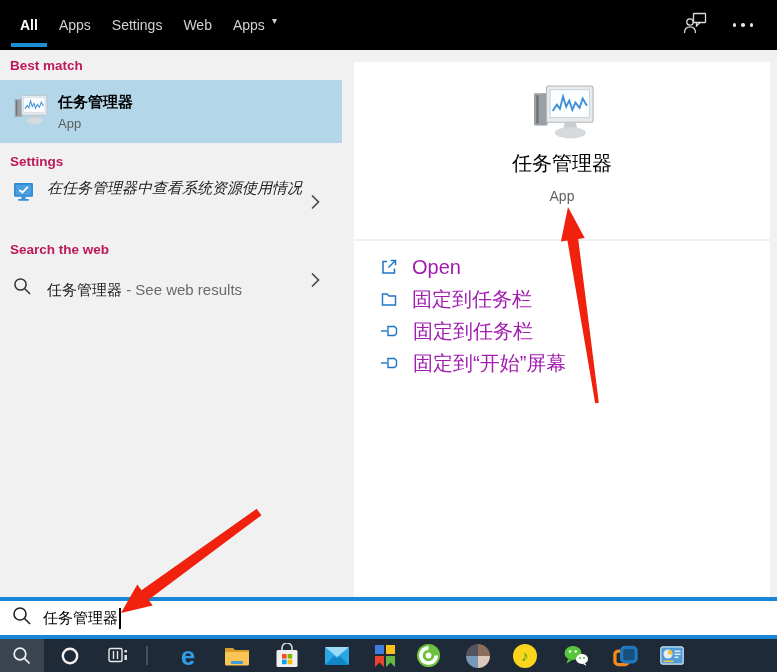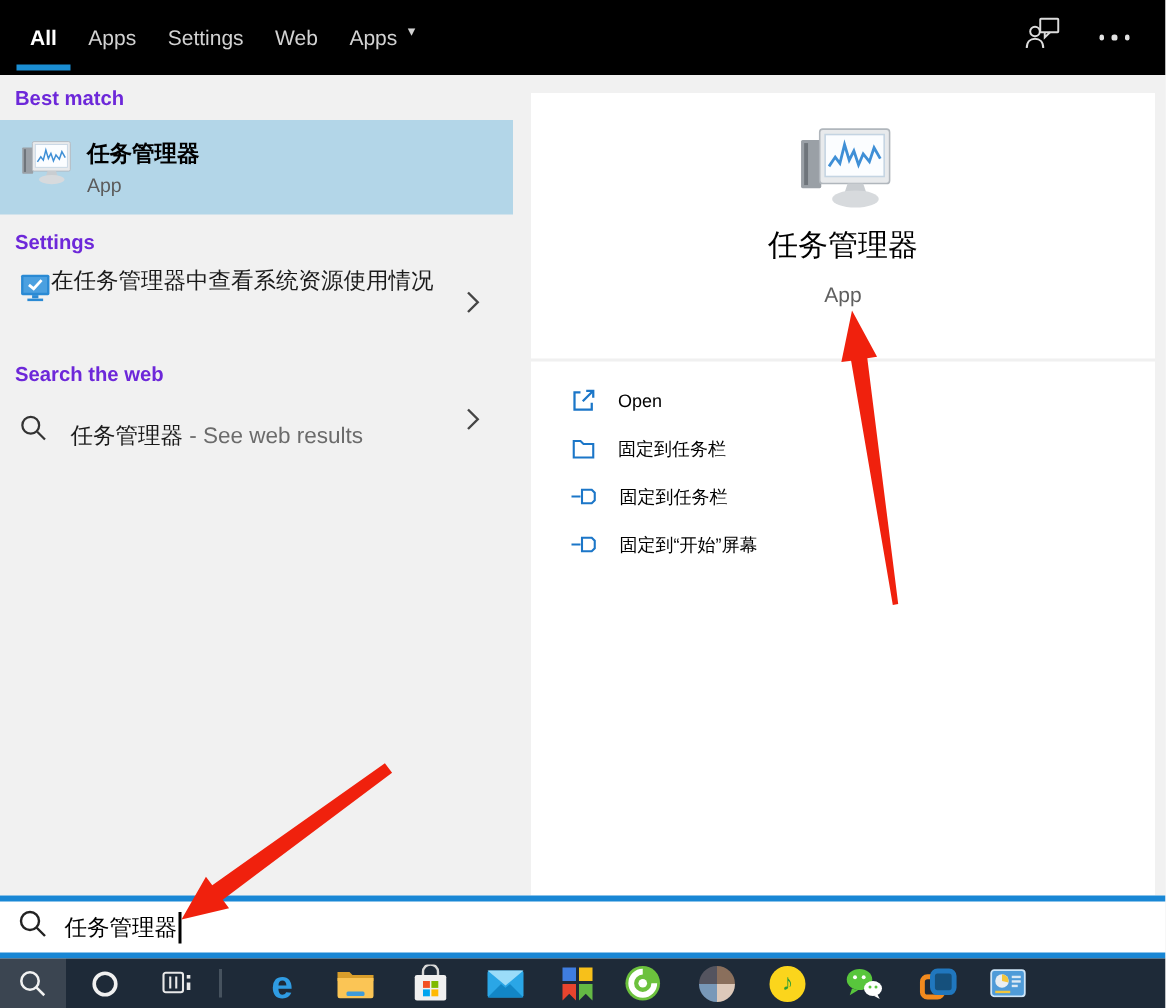--- a/index.html
+++ b/index.html
@@ -14,49 +14,49 @@
   .tab.active { color:#fff; font-weight:bold; }
   .tab-underline { position:absolute; left:-9px; right:-9px; bottom:3px; height:4px; background:#1b8ed3; }
   .tab .caret { margin-left:7px; font-size:10px; color:#d2d2d2; }
   .topbar-right { margin-left:auto; display:flex; align-items:center; gap:26px; }
   .dots { display:flex; gap:5px; padding-right:4px; }
   .dots i { width:3.5px; height:3.5px; border-radius:50%; background:#e2e2e2; }
 
   
   .main { position:absolute; top:50px; left:0; width:777px; height:547px; background:#f1f1f1; }
   .left-panel { position:absolute; left:0; top:0; width:352px; height:547px; }
-  .section-title { position:absolute; left:10px; font-size:13.5px; font-weight:bold; color:#6d28d9; }
+  .section-title { position:absolute; left:10px; font-size:13.5px; font-weight:bold; color:#be185d; }
   .t-bm { top:8px; } .t-set { top:104px; } .t-web { top:192px; }
 
   .bm-row { position:absolute; top:30px; left:0; width:342px; height:63px; background:#b3d6e8;
             display:flex; align-items:center; }
   .bm-icon { margin-left:12px; }
   .bm-text { margin-left:10px; }
   .bm-title { font-size:15px; font-weight:bold; color:#000; }
   .bm-sub { font-size:13px; color:#5c5c5c; margin-top:4px; }
 
   .set-row { position:absolute; top:127px; left:0; width:342px; height:54px; display:flex; }
   .set-icon { margin:4px 0 0 13px; }
-  .set-text { margin-left:0; width:258px; font-size:15px; line-height:22px; color:#1b1b1b; }
+  .set-text { margin-left:13px; width:258px; font-size:15px; line-height:22px; color:#1b1b1b;font-style:italic; }
   .row-chevron { position:absolute; right:22px; top:50%; transform:translateY(-50%); }
 
   .web-row { position:absolute; top:214px; left:0; width:342px; height:36px; display:flex; align-items:flex-end; }
   .web-icon { margin-left:13px; }
   .web-text { margin-left:15px; font-size:15px; color:#1b1b1b; white-space:nowrap; }
   .web-suffix { color:#6b6b6b; }
 
   .right-panel { position:absolute; left:354px; top:12px; width:416px; height:535px; background:#ffffff; }
   .rp-icon { position:absolute; top:22px; left:50%; transform:translateX(-50%); }
   .rp-title { position:absolute; top:88px; width:100%; text-align:center; font-size:20px; color:#000; }
   .rp-sub { position:absolute; top:126px; width:100%; text-align:center; font-size:14px; color:#5f5f5f; }
   .rp-divider { position:absolute; top:177px; left:0; right:0; height:2px; background:#f0f0f0; }
   .rp-actions { position:absolute; top:189px; left:26px; right:10px; }
   .action-row { height:32px; display:flex; align-items:center; }
   .action-row svg { flex:0 0 auto; }
-  .action-label { margin-left:14px; font-size:12px; color:#000000; }
+  .action-label { margin-left:14px; font-size:20px; color:#a21caf; }
 
   
   .search-bar { position:absolute; top:597px; left:0; width:777px; height:42px; background:#fff;
                 border-top:4px solid #1987d5; border-bottom:4px solid #1987d5;
                 display:flex; align-items:center; padding-left:12px; }
   .search-text { margin-left:11px; font-size:15px; color:#000; }
   .caret { display:inline-block; width:1.5px; height:21px; background:#000; vertical-align:middle; margin-left:1px; }
 
   
   .taskbar { position:absolute; top:639px; left:0; width:777px; height:33px; background:#1e2a38; }

